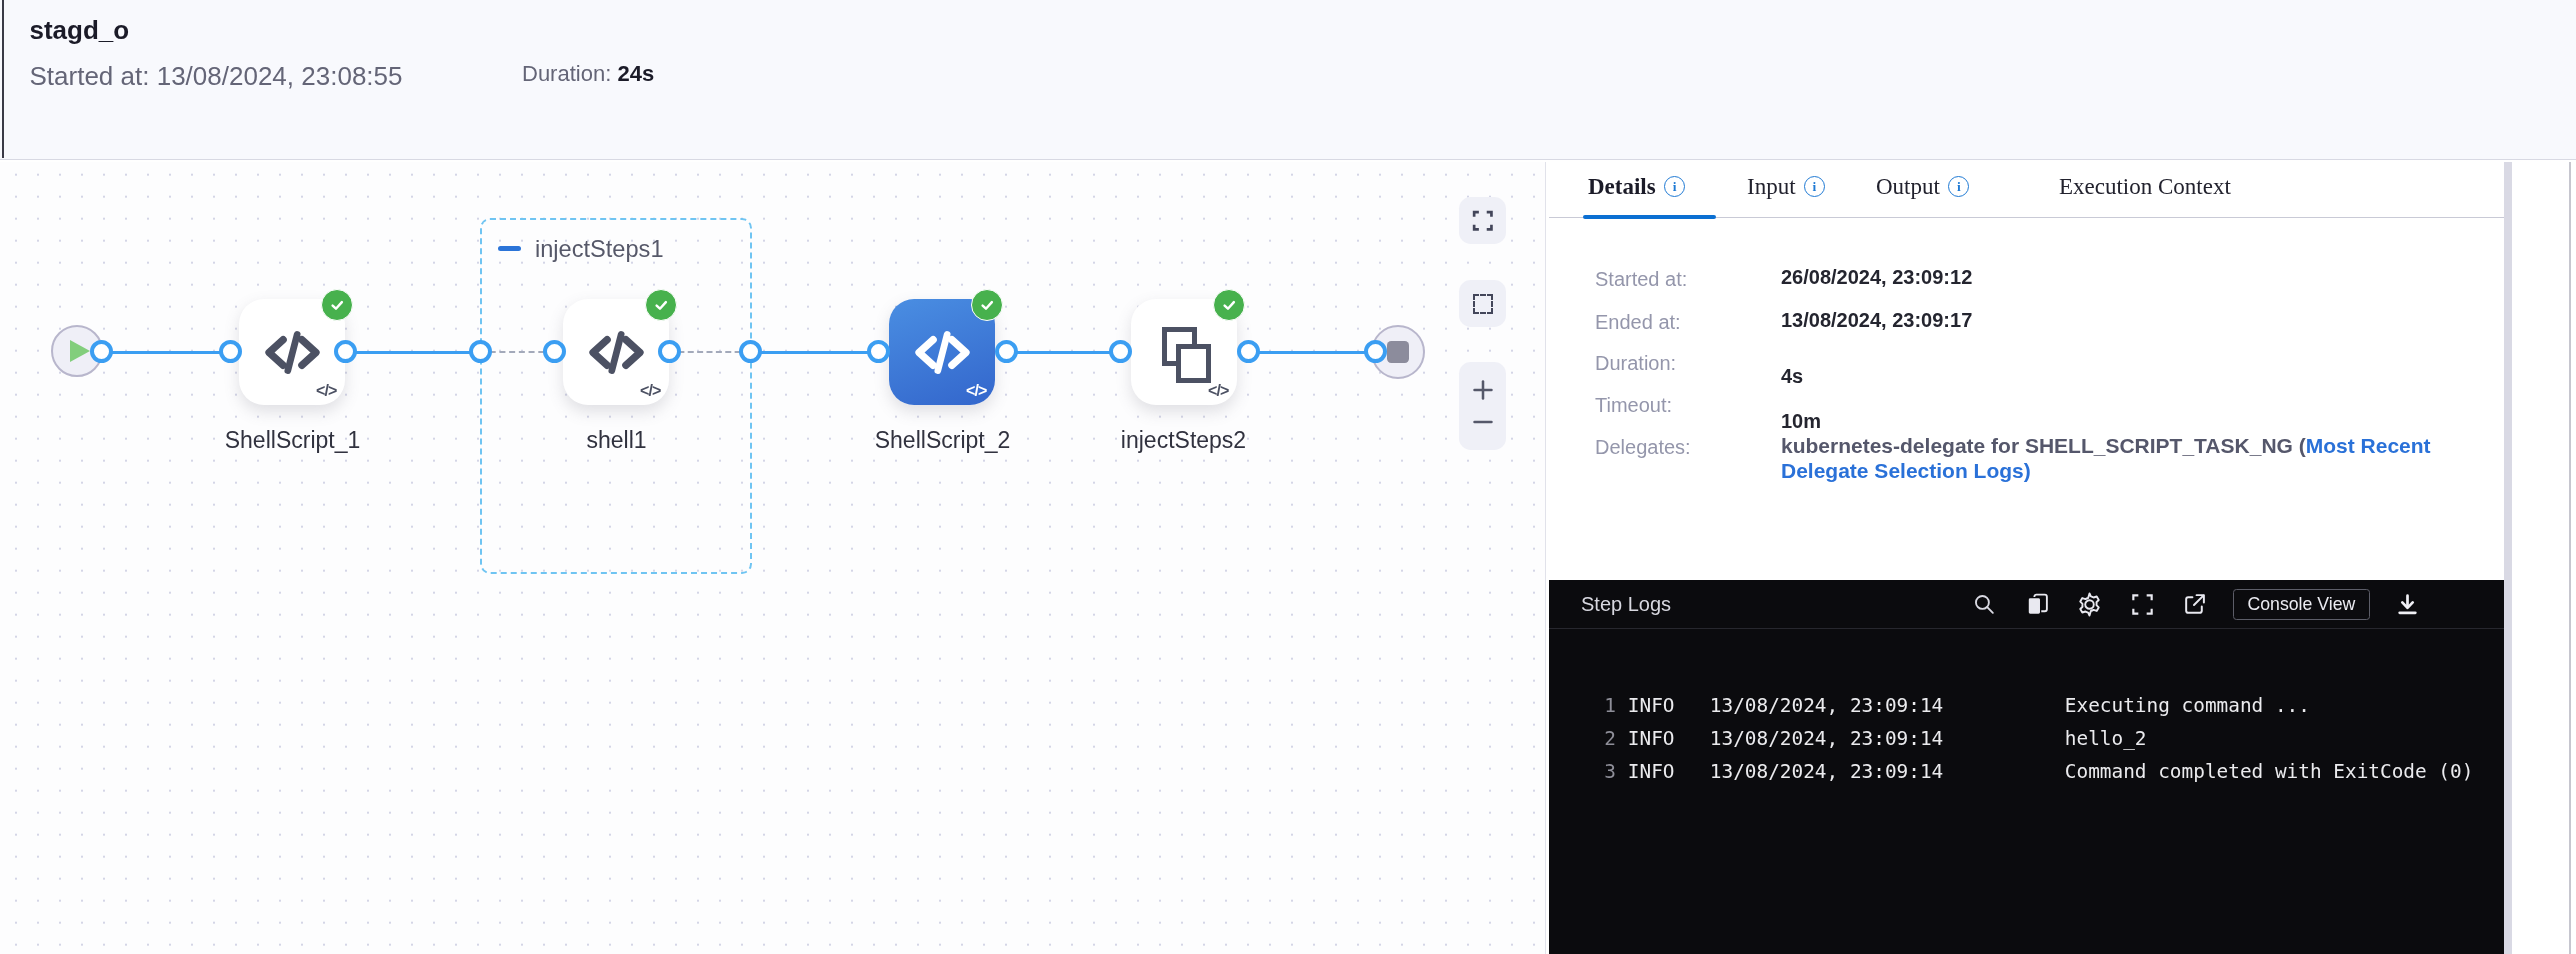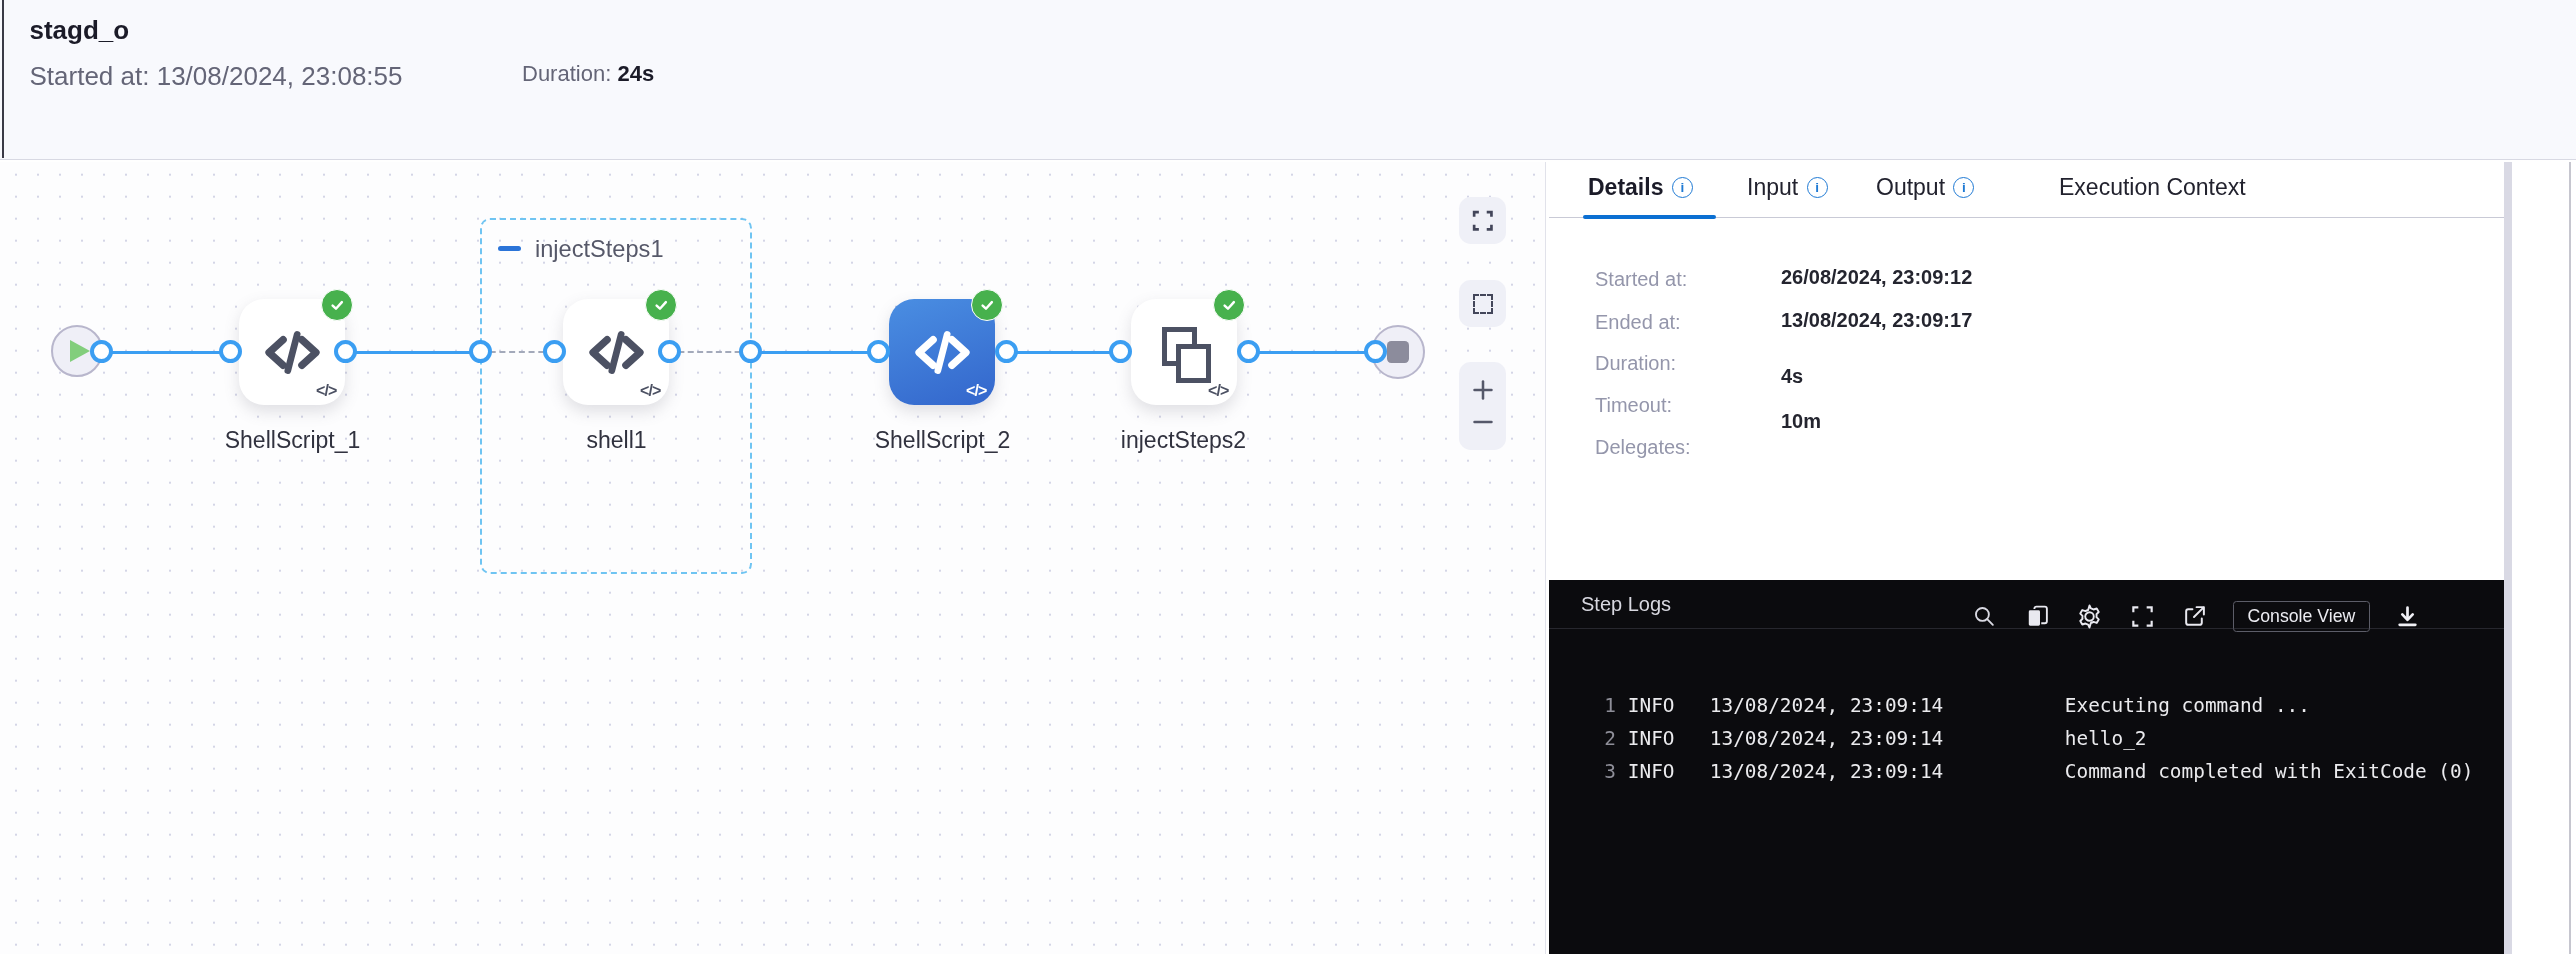--- a/index.html
+++ b/index.html
@@ -55,21 +55,21 @@
   .group-minus { position:absolute; left:498px; top:84px; width:23px; height:5px;
                  background:#2b74d8; border-radius:2.5px; cursor:pointer; }
   .group-label { position:absolute; left:535px; top:74px; font-size:23.6px; color:#565869; }
 
   .ctrl-btn { position:absolute; left:1459px; width:47px; background:#eff0f7; border-radius:11.8px;
               display:flex; flex-direction:column; align-items:center; justify-content:center; cursor:pointer; }
   .marquee-sq { width:20px; height:20px; border:2.1px dashed #43465a; }
 
   
   .panel { position:absolute; left:1549px; top:162px; width:955px; height:793px; background:#fff; }
-  .tabs { position:absolute; left:0; top:0; width:955px; height:56px; border-bottom:1.7px solid #c9cad6; }
+  .tabs { position:absolute; left:0; top:0; width:955px; height:56px; border-bottom:1.7px solid #c9cad6;font-family:Liberation Serif, serif; }
   .tab { position:absolute; top:11.8px; font-size:23px; color:#22222e; display:flex; align-items:center; gap:8.4px; cursor:pointer; }
   .tab-active-label { font-weight:bold; color:#1b1b28; }
   .info-badge { width:21px; height:21px; border-radius:50%; border:1.7px solid #1f7ad4; color:#1f7ad4;
                 font-size:13.5px; font-weight:bold; display:inline-flex; align-items:center; justify-content:center; }
   .tab-underline { position:absolute; left:34px; bottom:-1.7px; width:133px; height:4.2px; background:#0b6fd2; border-radius:2.5px; }
 
   .detail-label { position:absolute; left:46px; font-size:20px; color:#9496ab; }
   .detail-value { position:absolute; left:232px; font-size:20px; font-weight:bold; color:#24252f; }
   .delegates-value { position:absolute; left:232px; top:271px; width:682px; font-size:21px; font-weight:bold;
                      color:#55576b; line-height:25px; }
@@ -77,21 +77,21 @@
   .delegate-btn { position:absolute; left:232px; top:322px; width:354px; height:38px; background:#fff;
                   border:1.7px solid #2e6fd3; border-radius:6.7px; color:#2e6fd3; font-size:22px;
                   display:flex; align-items:center; justify-content:center; cursor:pointer;
                   font-family:"Liberation Sans", sans-serif; }
 
   
   .step-logs { position:absolute; left:0; top:418px; width:955px; height:384px; background:#0b0b0e; }
   .logs-header { position:absolute; left:0; top:0; width:955px; height:49px;
                  border-bottom:1.7px solid #27272e; display:flex; align-items:center; }
   .logs-title { position:absolute; left:32px; font-size:20px; color:#d8d8e0; }
-  .logs-icons { position:absolute; left:421px; top:12px; height:49px; display:flex; align-items:center; gap:23.6px; }
+  .logs-icons { position:absolute; left:421px; top:0; height:49px; display:flex; align-items:center; gap:23.6px; }
   .licon { width:29px; height:29px; display:flex; align-items:center; justify-content:center; cursor:pointer; }
   .console-chip { border:1.7px solid #5c5d68; border-radius:3.4px; padding:4.2px 13.5px; color:#ececf2;
                   font-size:17.7px; cursor:pointer; white-space:nowrap; }
   .logs-body { position:absolute; left:0; top:109px; width:955px;
                font-family:"DejaVu Sans Mono", monospace; font-size:19.4px; color:#ebebee; }
   .log-line { display:flex; height:33px; align-items:center; }
   .log-num { width:67px; text-align:right; color:#8e8e98; }
   .log-level { margin-left:11.8px; width:61px; }
   .log-ts { margin-left:21px; width:237px; }
   .log-msg { margin-left:118px; white-space:pre; }
@@ -261,20 +261,24 @@
     <div class="detail-label" style="top:149px;">Ended at:</div>
     <div class="detail-value" style="top:147px;">13/08/2024, 23:09:17</div>
 
     <div class="detail-label" style="top:190px;">Duration:</div>
     <div class="detail-value" style="top:203px;">4s</div>
 
     <div class="detail-label" style="top:232px;">Timeout:</div>
     <div class="detail-value" style="top:248px;">10m</div>
 
     <div class="detail-label" style="top:274px;">Delegates:</div>
+    <div class="delegates-value">
+      <span>kubernetes-delegate for SHELL_SCRIPT_TASK_NG (</span><span class="link">Most Recent</span><br>
+      <span class="link">Delegate Selection Logs)</span>
+    </div>
 
 
     <div class="step-logs">
       <div class="logs-header">
         <div class="logs-title">Step Logs</div>
         <div class="logs-icons">
           <div class="licon">
             <svg width="25" height="25" viewBox="0 0 24 24">
               <circle cx="10" cy="10" r="6.2" fill="none" stroke="#d9d9e2" stroke-width="1.8"></circle>
               <line x1="14.6" y1="14.6" x2="20" y2="20" stroke="#d9d9e2" stroke-width="1.8" stroke-linecap="round"></line>

